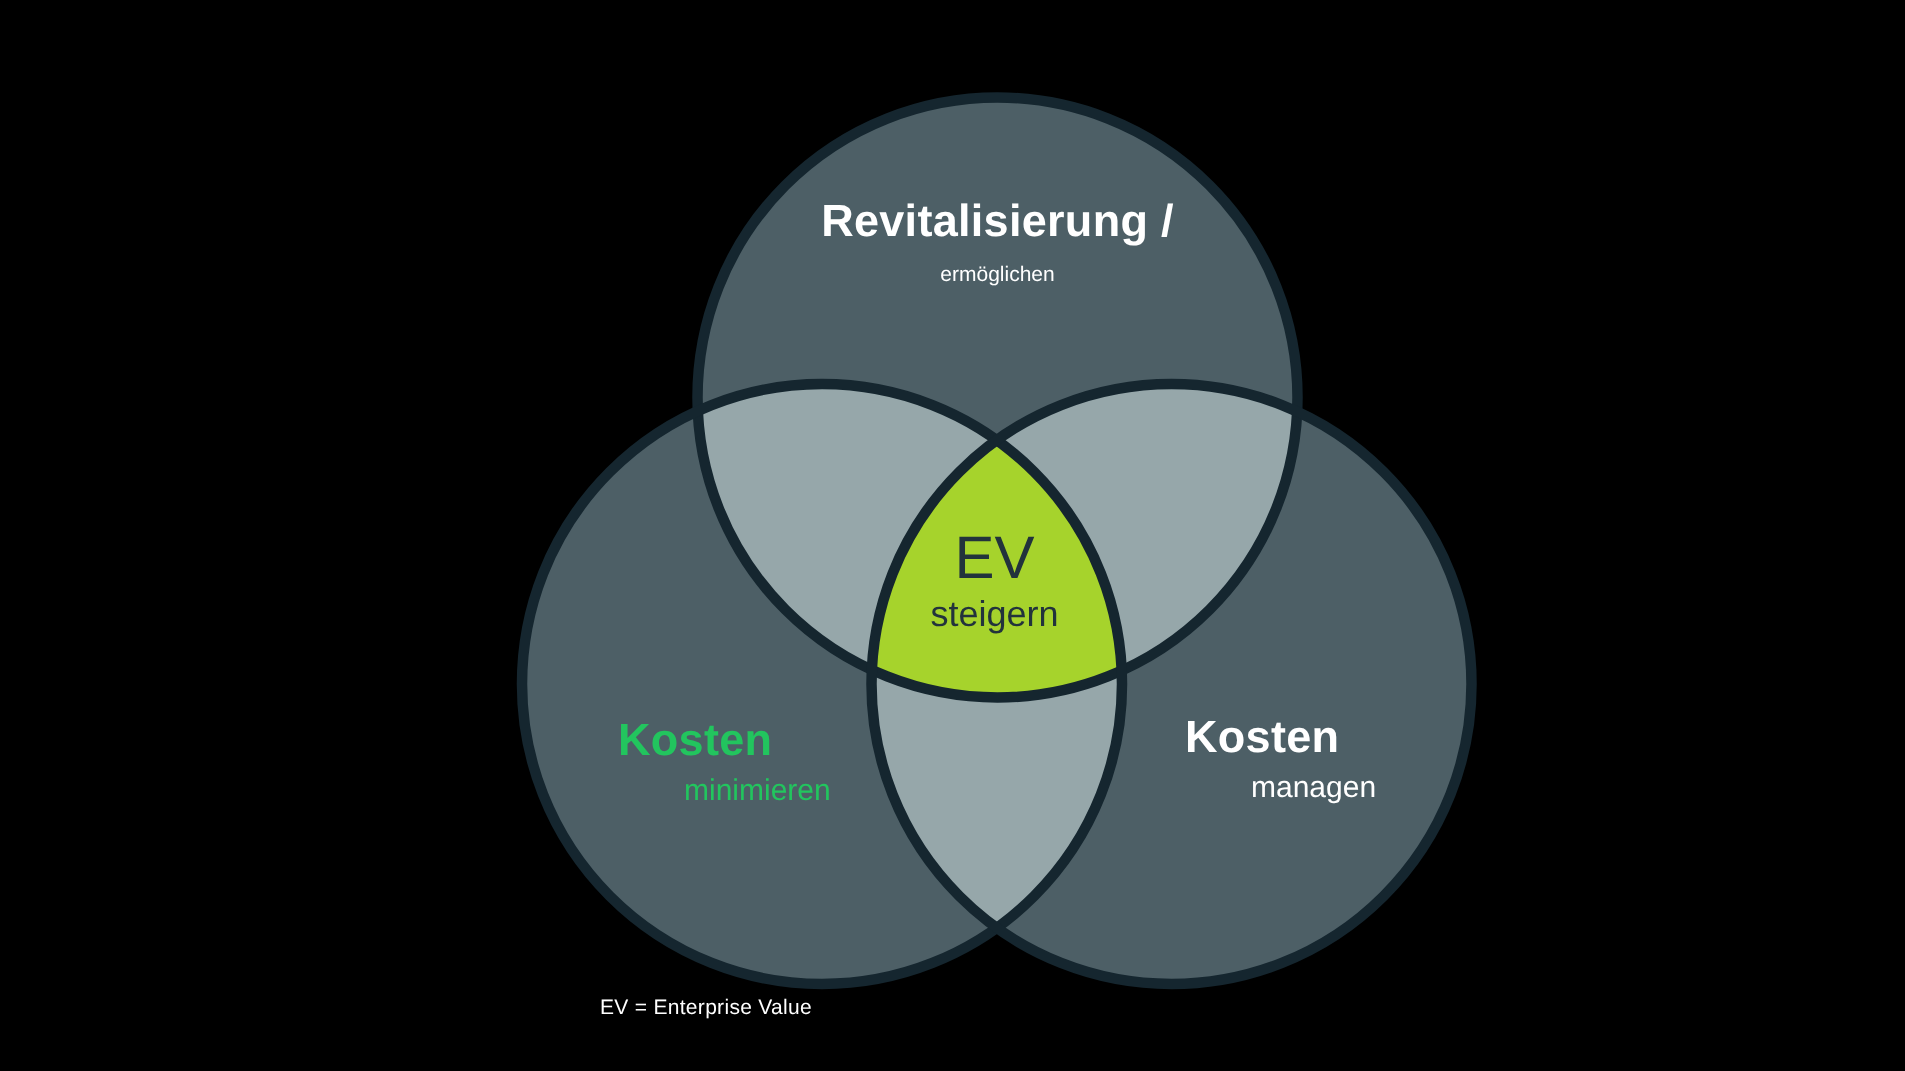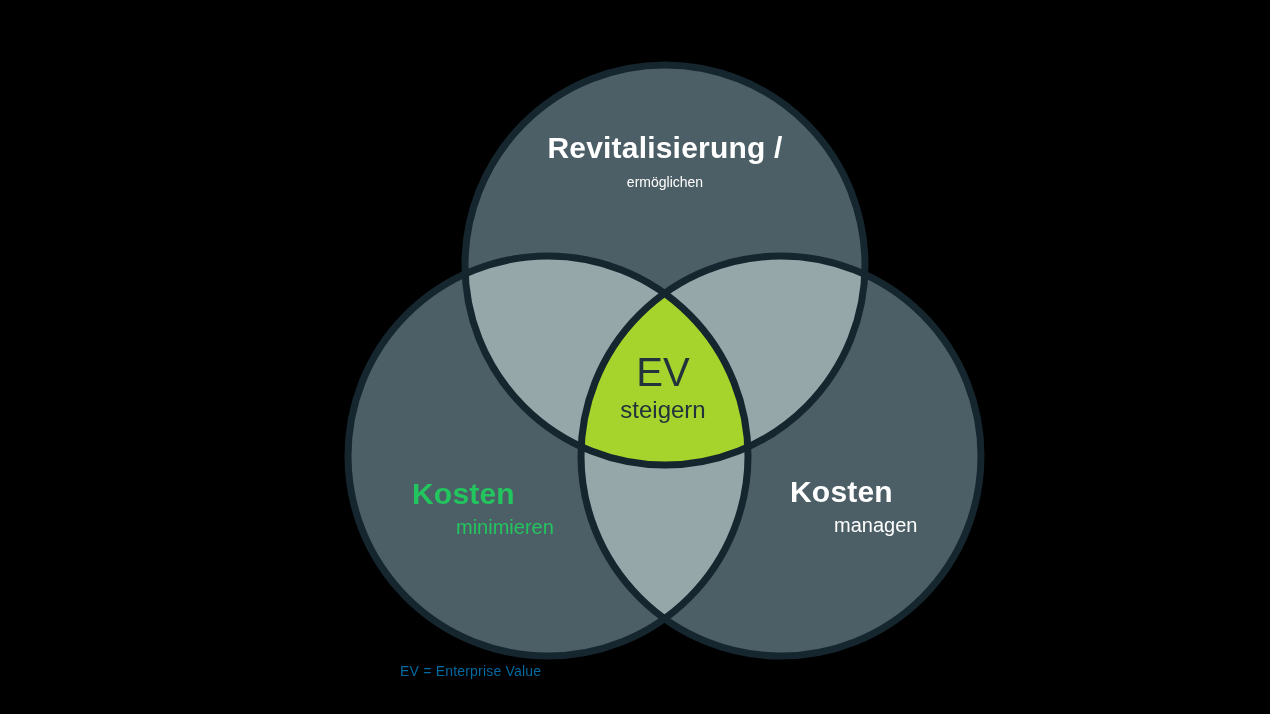--- a/index.html
+++ b/index.html
@@ -138,15 +138,15 @@
   <div class="label label-left side" style="color: #22c55e;">
     <div class="h">Kosten</div>
     <div class="s">minimieren</div>
   </div>
 
   <div class="label label-right side" style="color: rgb(255, 255, 255);">
     <div class="h">Kosten</div>
     <div class="s">managen</div>
   </div>
 
-  <div class="label footnote" style="color: #0369a1;">EV = Enterprise Value</div>
+  <div class="label footnote" style="color: #ffffff;">EV = Enterprise Value</div>
 
 </div>
 
 </body></html>

